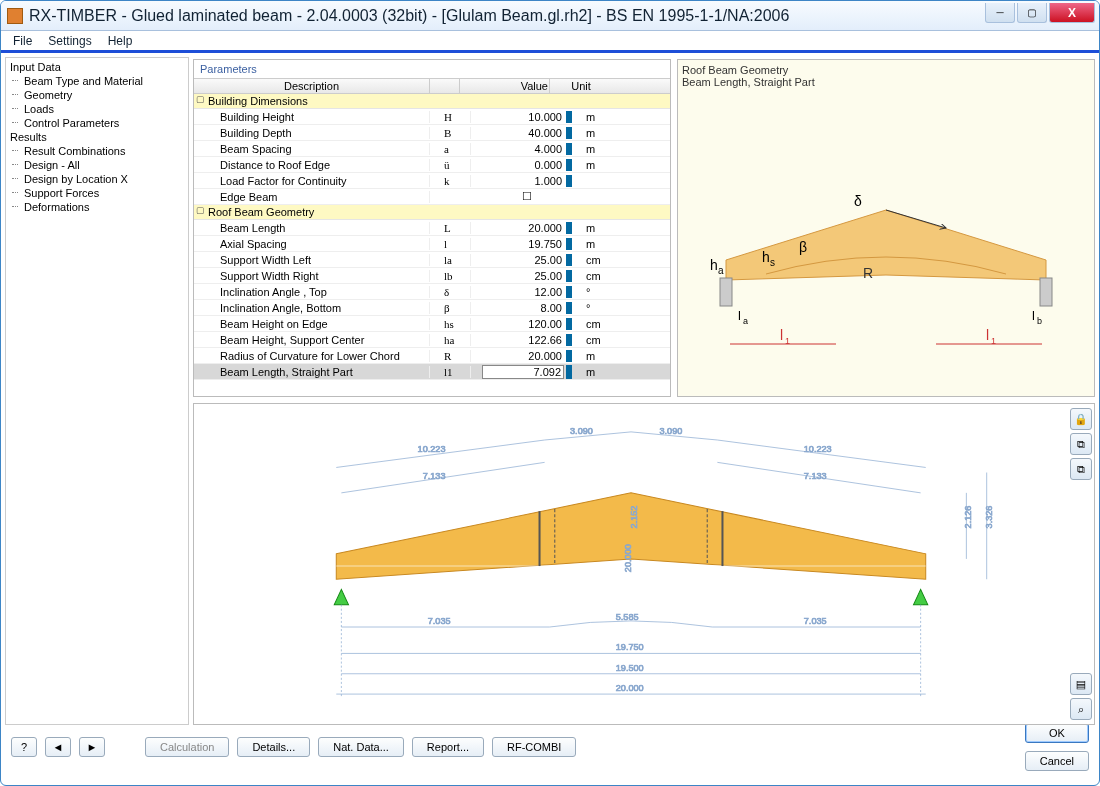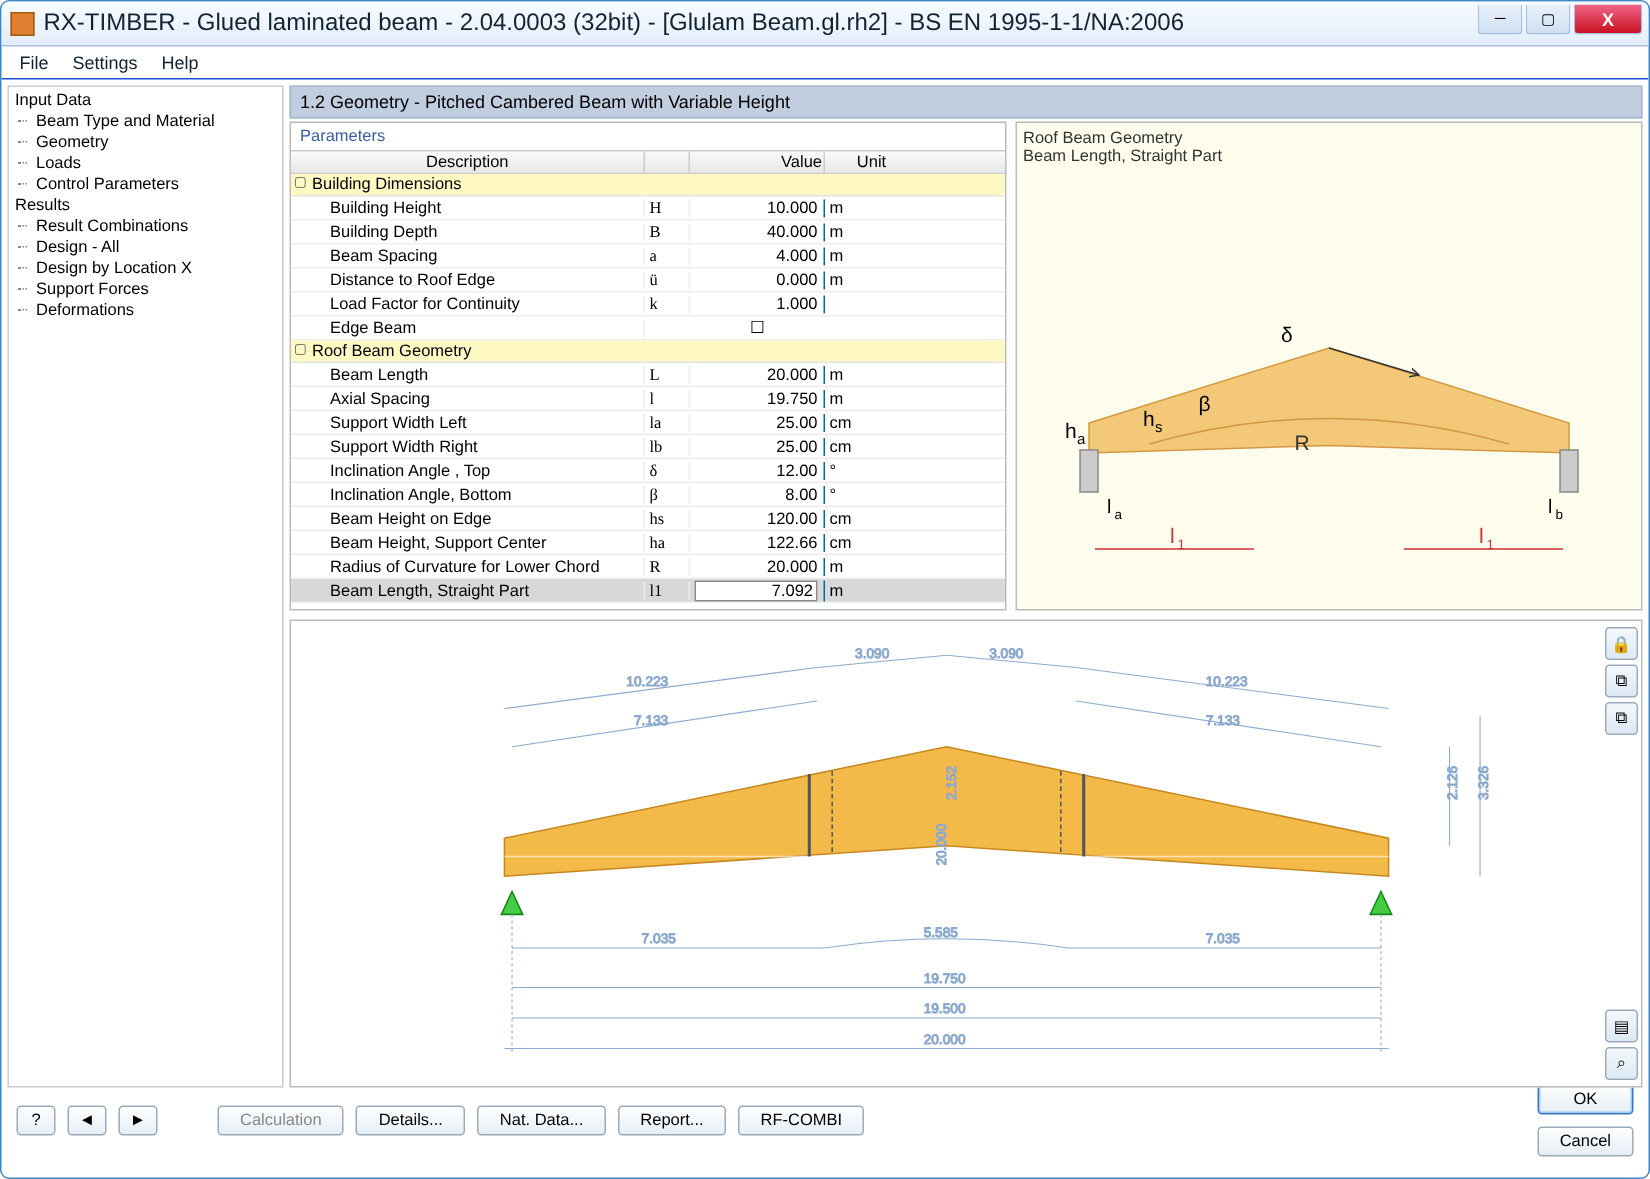--- a/index.html
+++ b/index.html
@@ -5,21 +5,21 @@
 * { box-sizing: border-box; margin: 0; padding: 0; font-family: "Segoe UI", Tahoma, sans-serif; }
 body { background: #fff; width: 1100px; height: 786px; overflow: hidden; position: relative; border: 1px solid #3d85c6; border-radius: 6px; }
 
 .titlebar { height: 30px; background: linear-gradient(#f7fbff, #e3eefb); display: flex; align-items: center; padding: 0 6px; border-bottom: 1px solid #a8c0dd; position: relative; }
 .titlebar .icon { width: 16px; height: 16px; margin-right: 6px; background: #e08030; border: 1px solid #a05a10; }
 .titlebar-title { font-size: 16px; color: #123; }
 .win-controls { position: absolute; right: 4px; top: 2px; display: flex; }
 .win-btn { width: 30px; height: 20px; margin-left: 2px; display: flex; align-items: center; justify-content: center; border: 1px solid #a8c0dd; border-top: none; background: linear-gradient(#e8f1fb,#d0e0f0); border-radius: 0 0 3px 3px; font-size: 10px; }
 .win-btn.close { background: linear-gradient(#e68, #c12); color: #fff; width: 46px; font-weight: bold; font-size: 12px; }
 
-.menubar { height: 22px; display: flex; align-items: center; padding: 0 4px; font-size: 12px; border-bottom: 1px solid #1d4ed8; }
+.menubar { height: 22px; display: flex; align-items: center; padding: 0 4px; font-size: 12px; border-bottom: 3px solid #1d4ed8; }
 .menubar span { padding: 2px 8px; color: #123; cursor: default; }
 
 .content { display: flex; height: 676px; }
 .sidebar { width: 184px; border: 1px solid #ccc; margin: 4px 2px 4px 4px; background: #fff; font-size: 11px; padding: 2px 0; overflow: hidden; }
 .sidebar .grp { padding: 1px 4px; color: #000; }
 .sidebar .item { padding: 1px 4px 1px 18px; color: #000; position: relative; }
 .sidebar .item::before { content: ""; position: absolute; left: 6px; top: 6px; width: 6px; height: 1px; border-top: 1px dotted #888; }
 
 .main { flex: 1; margin: 4px 4px 4px 2px; display: flex; flex-direction: column; }
 .heading { background: #c0cee0; font-size: 12px; padding: 3px 6px; border: 1px solid #a8b8cc; }
@@ -27,25 +27,25 @@
 .params { width: 478px; border: 1px solid #bbb; display: flex; flex-direction: column; }
 .params-title { font-size: 11px; color: #3a5fa0; padding: 3px 6px; }
 .param-header { display: flex; font-size: 11px; background: linear-gradient(#fafafa,#e8e8e8); border-bottom: 1px solid #ccc; border-top: 1px solid #ccc; }
 .param-header .col-desc { width: 236px; text-align: center; border-right: 1px solid #ccc; padding: 1px; }
 .param-header .col-sym { width: 30px; border-right: 1px solid #ccc; }
 .param-header .col-val { width: 90px; text-align: right; border-right: 1px solid #ccc; padding: 1px; }
 .param-header .col-unit { width: 62px; text-align: center; padding: 1px; }
 .param-body { flex: 1; overflow-y: scroll; font-size: 11px; }
 .param-group { background: #fef9c3; padding: 1px 4px 1px 14px; position: relative; border-bottom: 1px solid #e5e5e5; }
 .param-group::before { content: "▢"; position: absolute; left: 2px; top: 0px; font-size: 9px; color: #555; }
-.param-row { display: flex; border-bottom: 1px solid #eee; align-items: center; height: 16px; }
+.param-row { display: flex; border-bottom: 1px solid #eee; align-items: center; height: 16px; gap: 11px; }
 .param-row.sel { background: #d8d8d8; }
 .param-row .desc { width: 236px; padding-left: 26px; border-right: 1px solid #eee; }
 .param-row .sym { width: 30px; padding-left: 3px; border-right: 1px solid #eee; font-family: "Times New Roman", serif; }
-.param-row .val { width: 90px; text-align: right; padding-right: 4px; border-right: 1px solid #0369a1; }
+.param-row .val { width: 90px; text-align: right; padding-right: 4px; border-right: 6px solid #0369a1; }
 .param-row .val input { width: 82px; text-align: right; font-size: 11px; border: 1px solid #888; padding: 0 2px; }
 .param-row .unit { width: 58px; padding-left: 3px; }
 .param-row .chk { width: 90px; text-align: center; }
 
 .diagram-pane { flex: 1; border: 1px solid #bbb; margin-left: 6px; background: #fdfced; padding: 4px; font-size: 11px; position: relative; }
 .diagram-pane .dg-lbl { color: #333; }
 
 .lower { flex: 1; border: 1px solid #bbb; margin-top: 6px; position: relative; background: #fff; display: flex; }
 .lower-canvas { flex: 1; position: relative; }
 .side-tools { width: 26px; display: flex; flex-direction: column; align-items: center; padding: 4px 0; gap: 3px; }
@@ -91,21 +91,20 @@
     <div class="item">Control Parameters</div>
     <div class="grp">Results</div>
     <div class="item">Result Combinations</div>
     <div class="item">Design - All</div>
     <div class="item">Design by Location X</div>
     <div class="item">Support Forces</div>
     <div class="item">Deformations</div>
   </div>
 
   <div class="main">
-    <div class="heading">1.2 Geometry  -  Pitched Cambered Beam with Variable Height</div>
 
     <div class="upper">
       <div class="params">
         <div class="params-title">Parameters</div>
         <div class="param-header">
           <div class="col-desc">Description</div>
           <div class="col-sym"></div>
           <div class="col-val">Value</div>
           <div class="col-unit">Unit</div>
         </div>

